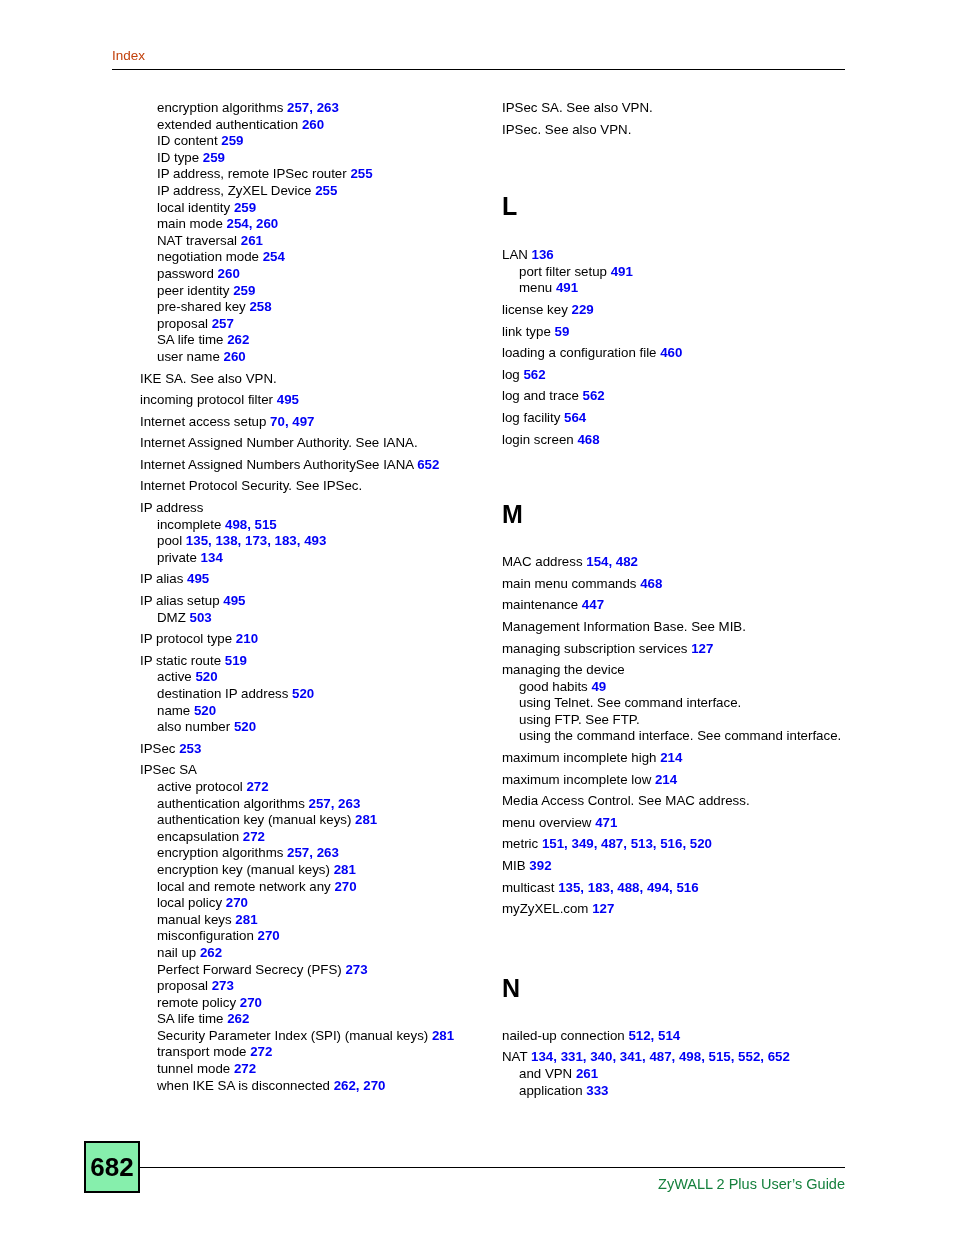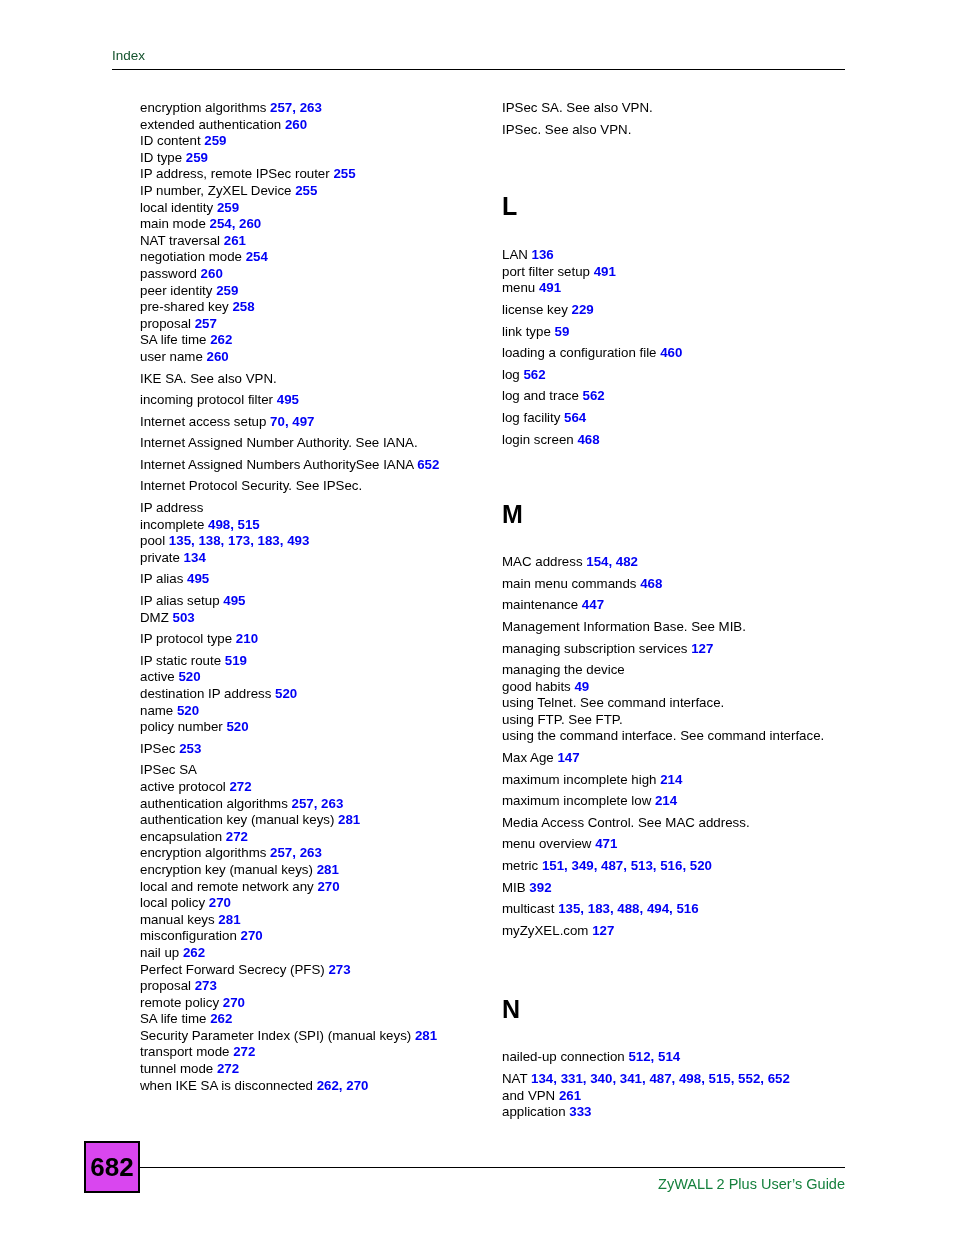--- a/index.html
+++ b/index.html
@@ -20,21 +20,21 @@
   
   .page-header {
     position: absolute;
     left: 112px;
     top: 48px;
     width: 733px;
   }
   .page-header-title {
     font-size: 13.5px;
     line-height: 16px;
-    color: #14532d;
+    color: #c2410c;
     padding-bottom: 5px;
   }
   .page-header-rule {
     height: 0;
     border-top: 1.6px solid #000;
     width: 733px;
   }
 
   
   .columns {
@@ -59,20 +59,21 @@
     text-indent: 0;
   }
   
   .lvl0 {
     margin-left: 0;
     margin-top: 5px;
     padding-left: 17px;
     text-indent: -17px;
   }
   .lvl1 {
+    margin-left: 17px;
     margin-top: 0;
     padding-left: 17px;
     text-indent: -17px;
   }
   
   .no-gap { margin-top: 0; }
 
   .pg {
     color: #0000f5;
     font-weight: bold;
@@ -110,21 +111,21 @@
     height: 0;
     border-top: 1.4px solid #000;
   }
   .page-number-box {
     position: absolute;
     left: 84px;
     top: 1px;
     width: 56px;
     height: 52px;
     border: 2.3px solid #000;
-    background: #d946ef;
+    background: #86efac;
     box-sizing: border-box;
     display: flex;
     align-items: center;
     justify-content: center;
   }
   .page-number-text {
     font-size: 26px;
     font-weight: bold;
     line-height: 28px;
     color: #000;
@@ -149,21 +150,21 @@
 </div>
 
 <div class="columns">
 
   <div class="col col-left" id="left-col">
       <div class="entry lvl1 no-gap"><span>encryption algorithms </span><span class="pg">257</span><span class="sep">, </span><span class="pg">263</span></div>
       <div class="entry lvl1"><span>extended authentication </span><span class="pg">260</span></div>
       <div class="entry lvl1"><span>ID content </span><span class="pg">259</span></div>
       <div class="entry lvl1"><span>ID type </span><span class="pg">259</span></div>
       <div class="entry lvl1"><span>IP address, remote IPSec router </span><span class="pg">255</span></div>
-      <div class="entry lvl1"><span>IP number, ZyXEL Device </span><span class="pg">255</span></div>
+      <div class="entry lvl1"><span>IP address, ZyXEL Device </span><span class="pg">255</span></div>
       <div class="entry lvl1"><span>local identity </span><span class="pg">259</span></div>
       <div class="entry lvl1"><span>main mode </span><span class="pg">254</span><span class="sep">, </span><span class="pg">260</span></div>
       <div class="entry lvl1"><span>NAT traversal </span><span class="pg">261</span></div>
       <div class="entry lvl1"><span>negotiation mode </span><span class="pg">254</span></div>
       <div class="entry lvl1"><span>password </span><span class="pg">260</span></div>
       <div class="entry lvl1"><span>peer identity </span><span class="pg">259</span></div>
       <div class="entry lvl1"><span>pre-shared key </span><span class="pg">258</span></div>
       <div class="entry lvl1"><span>proposal </span><span class="pg">257</span></div>
       <div class="entry lvl1"><span>SA life time </span><span class="pg">262</span></div>
       <div class="entry lvl1"><span>user name </span><span class="pg">260</span></div>
@@ -178,21 +179,21 @@
       <div class="entry lvl1"><span>pool </span><span class="pg">135</span><span class="sep">, </span><span class="pg">138</span><span class="sep">, </span><span class="pg">173</span><span class="sep">, </span><span class="pg">183</span><span class="sep">, </span><span class="pg">493</span></div>
       <div class="entry lvl1"><span>private </span><span class="pg">134</span></div>
       <div class="entry lvl0"><span>IP alias </span><span class="pg">495</span></div>
       <div class="entry lvl0"><span>IP alias setup </span><span class="pg">495</span></div>
       <div class="entry lvl1"><span>DMZ </span><span class="pg">503</span></div>
       <div class="entry lvl0"><span>IP protocol type </span><span class="pg">210</span></div>
       <div class="entry lvl0"><span>IP static route </span><span class="pg">519</span></div>
       <div class="entry lvl1"><span>active </span><span class="pg">520</span></div>
       <div class="entry lvl1"><span>destination IP address </span><span class="pg">520</span></div>
       <div class="entry lvl1"><span>name </span><span class="pg">520</span></div>
-      <div class="entry lvl1"><span>policy number </span><span class="pg">520</span></div>
+      <div class="entry lvl1"><span>also number </span><span class="pg">520</span></div>
       <div class="entry lvl0"><span>IPSec </span><span class="pg">253</span></div>
       <div class="entry lvl0"><span>IPSec SA</span></div>
       <div class="entry lvl1"><span>active protocol </span><span class="pg">272</span></div>
       <div class="entry lvl1"><span>authentication algorithms </span><span class="pg">257</span><span class="sep">, </span><span class="pg">263</span></div>
       <div class="entry lvl1"><span>authentication key (manual keys) </span><span class="pg">281</span></div>
       <div class="entry lvl1"><span>encapsulation </span><span class="pg">272</span></div>
       <div class="entry lvl1"><span>encryption algorithms </span><span class="pg">257</span><span class="sep">, </span><span class="pg">263</span></div>
       <div class="entry lvl1"><span>encryption key (manual keys) </span><span class="pg">281</span></div>
       <div class="entry lvl1"><span>local and remote network any </span><span class="pg">270</span></div>
       <div class="entry lvl1"><span>local policy </span><span class="pg">270</span></div>
@@ -227,21 +228,20 @@
       <div class="entry lvl0 no-gap"><span>MAC address </span><span class="pg">154</span><span class="sep">, </span><span class="pg">482</span></div>
       <div class="entry lvl0"><span>main menu commands </span><span class="pg">468</span></div>
       <div class="entry lvl0"><span>maintenance </span><span class="pg">447</span></div>
       <div class="entry lvl0"><span>Management Information Base. See MIB.</span></div>
       <div class="entry lvl0"><span>managing subscription services </span><span class="pg">127</span></div>
       <div class="entry lvl0"><span>managing the device</span></div>
       <div class="entry lvl1"><span>good habits </span><span class="pg">49</span></div>
       <div class="entry lvl1"><span>using Telnet. See command interface.</span></div>
       <div class="entry lvl1"><span>using FTP. See FTP.</span></div>
       <div class="entry lvl1"><span>using the command interface. See command interface.</span></div>
-      <div class="entry lvl0"><span>Max Age </span><span class="pg">147</span></div>
       <div class="entry lvl0"><span>maximum incomplete high </span><span class="pg">214</span></div>
       <div class="entry lvl0"><span>maximum incomplete low </span><span class="pg">214</span></div>
       <div class="entry lvl0"><span>Media Access Control. See MAC address.</span></div>
       <div class="entry lvl0"><span>menu overview </span><span class="pg">471</span></div>
       <div class="entry lvl0"><span>metric </span><span class="pg">151</span><span class="sep">, </span><span class="pg">349</span><span class="sep">, </span><span class="pg">487</span><span class="sep">, </span><span class="pg">513</span><span class="sep">, </span><span class="pg">516</span><span class="sep">, </span><span class="pg">520</span></div>
       <div class="entry lvl0"><span>MIB </span><span class="pg">392</span></div>
       <div class="entry lvl0"><span>multicast </span><span class="pg">135</span><span class="sep">, </span><span class="pg">183</span><span class="sep">, </span><span class="pg">488</span><span class="sep">, </span><span class="pg">494</span><span class="sep">, </span><span class="pg">516</span></div>
       <div class="entry lvl0"><span>myZyXEL.com </span><span class="pg">127</span></div>
       <div class="letter-heading heading-block-N">N</div>
       <div class="entry lvl0 no-gap"><span>nailed-up connection </span><span class="pg">512</span><span class="sep">, </span><span class="pg">514</span></div>

